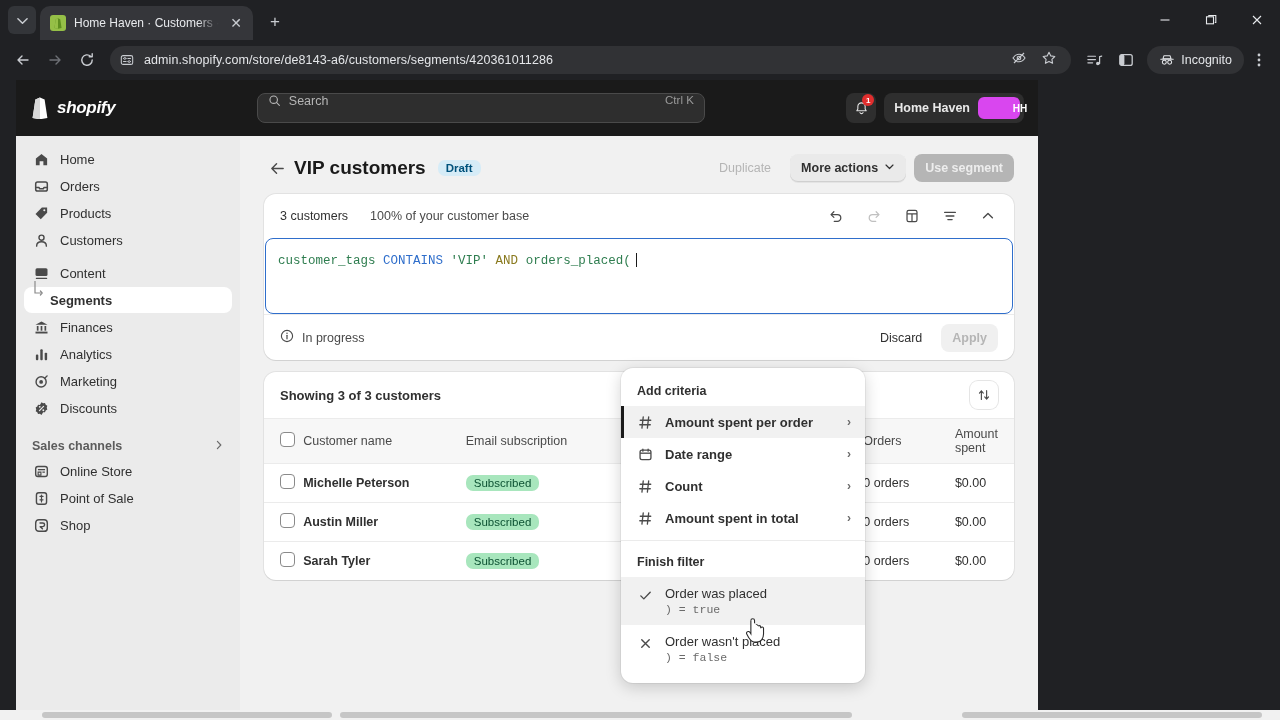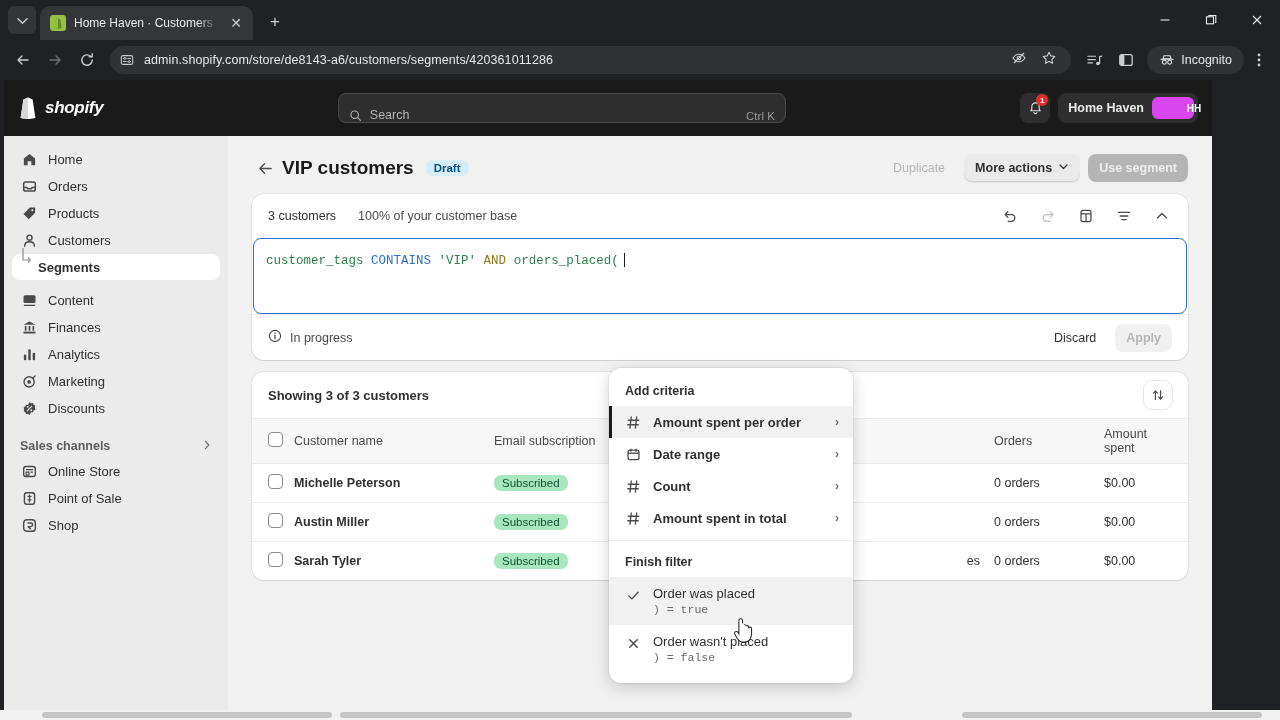--- a/index.html
+++ b/index.html
@@ -43,29 +43,29 @@
   }
   .omni-url { color:#e4e6e9; font-size:12.5px; letter-spacing:.1px; flex:1; white-space:nowrap; overflow:hidden;}
   .omni-right { display:flex; align-items:center; gap:14px; padding-right:4px; color:#c9ccd1;}
   .incognito {
     display:flex; align-items:center; gap:6px; background:#313235; border-radius:14px;
     height:28px; padding:0 12px; color:#e4e6e9; font-size:12.5px; margin-left:4px;
   }
   .kebab { width:26px;height:30px;display:flex;align-items:center;justify-content:center;color:#c9ccd1;font-size:14px;letter-spacing:0;}
 
   
-  .app { position:absolute; left:4px; top:80px; width:1208px; height:640px; background:#f1f1f1; }
+  .app { position:absolute; left:16px; top:80px; width:1022px; height:640px; background:#f1f1f1; }
 
   .topbar { height:56px; background:#1a1a1a; display:flex; align-items:center; padding:0 14px; }
   .logo { display:flex; align-items:center; gap:7px; color:#fff; }
   .logo-mark { width:20px;height:22px; flex:none;}
   .logo-text { font-size:17px; font-weight:700; font-style:italic; letter-spacing:-.3px;}
   .search {
     width:448px; height:30px; background:#2e2e2e; border:1px solid #4a4a4a; border-radius:8px;
-    display:flex; align-items:flex-end; padding:0 10px; gap:8px; margin:0 auto;
+    display:flex; align-items:flex-start; padding:0 10px; gap:8px; margin:0 auto;
     color:#b5b5b5; font-size:12.5px;
   }
   .search .sv { flex:1; }
   .search .kbd { color:#9a9a9a; font-size:11.5px; }
   .topright { display:flex; align-items:center; gap:8px; }
   .bell { width:30px;height:30px;border-radius:8px;background:#2e2e2e;display:flex;align-items:center;justify-content:center;position:relative;color:#e3e3e3;}
   .bell .badge { position:absolute; top:1px; right:2px; background:#e02e2e; color:#fff; font-size:8px;
                  border-radius:7px; min-width:12px; height:12px; display:flex;align-items:center;justify-content:center; padding:0 3px; font-weight:700;}
   .storechip { display:flex;align-items:center; gap:8px; background:#2e2e2e; border-radius:8px; height:30px; padding:0 4px 0 10px; }
   .storechip .name { color:#e9e9e9; font-size:12.5px; font-weight:700;}
@@ -348,35 +348,35 @@
         </div>
         <div class="navitem">
           <span class="ic">
               <svg width="15" height="15" viewBox="0 0 16 16">
                 <circle cx="8" cy="5" r="2.7" fill="none" stroke="currentColor" stroke-width="1.5"></circle>
                 <path d="M2.8 14c0-2.9 2.3-4.7 5.2-4.7s5.2 1.8 5.2 4.7" fill="none" stroke="currentColor" stroke-width="1.5" stroke-linecap="round"></path>
               </svg>
             </span>
           <span class="lbl">Customers</span>
         </div>
+        <div class="navitem" style="margin-top:6px">
+          <span class="ic">
+              <svg width="15" height="15" viewBox="0 0 16 16">
+                <rect x="1.6" y="2.4" width="12.8" height="8.2" rx="1.6" fill="currentColor"></rect>
+                <path d="M2.6 13.2h10.8" stroke="currentColor" stroke-width="1.4" stroke-linecap="round"></path>
+              </svg>
+            </span>
+          <span class="lbl">Content</span>
+        </div>
         <div class="navitem sub active">
           <span class="subarrow"><svg width="10" height="18" viewBox="0 0 10 18">
                 <path d="M1 0v12h7" fill="none" stroke="currentColor" stroke-width="1.2"></path>
                 <path d="M6.4 10l1.8 2-1.8 2" fill="none" stroke="currentColor" stroke-width="1.2" stroke-linecap="round" stroke-linejoin="round"></path>
               </svg></span>
           <span class="lbl">Segments</span>
-        </div>
-        <div class="navitem" style="margin-top:6px">
-          <span class="ic">
-              <svg width="15" height="15" viewBox="0 0 16 16">
-                <rect x="1.6" y="2.4" width="12.8" height="8.2" rx="1.6" fill="currentColor"></rect>
-                <path d="M2.6 13.2h10.8" stroke="currentColor" stroke-width="1.4" stroke-linecap="round"></path>
-              </svg>
-            </span>
-          <span class="lbl">Content</span>
         </div>
         <div class="navitem">
           <span class="ic">
               <svg width="15" height="15" viewBox="0 0 16 16">
                 <path d="M8 1.6 1.6 5h12.8z" fill="currentColor"></path>
                 <rect x="3" y="6.4" width="1.8" height="5" fill="currentColor"></rect>
                 <rect x="7.1" y="6.4" width="1.8" height="5" fill="currentColor"></rect>
                 <rect x="11.2" y="6.4" width="1.8" height="5" fill="currentColor"></rect>
                 <rect x="1.6" y="12.4" width="12.8" height="2" fill="currentColor"></rect>
               </svg>

